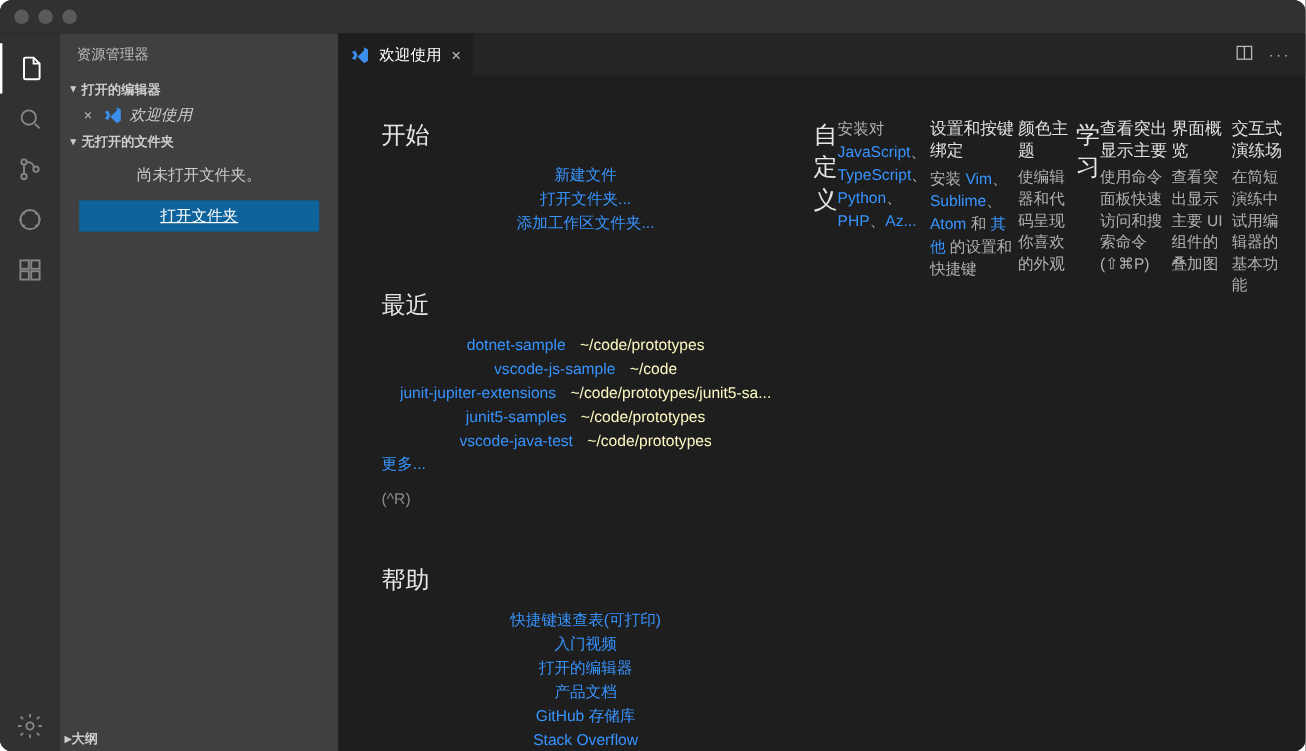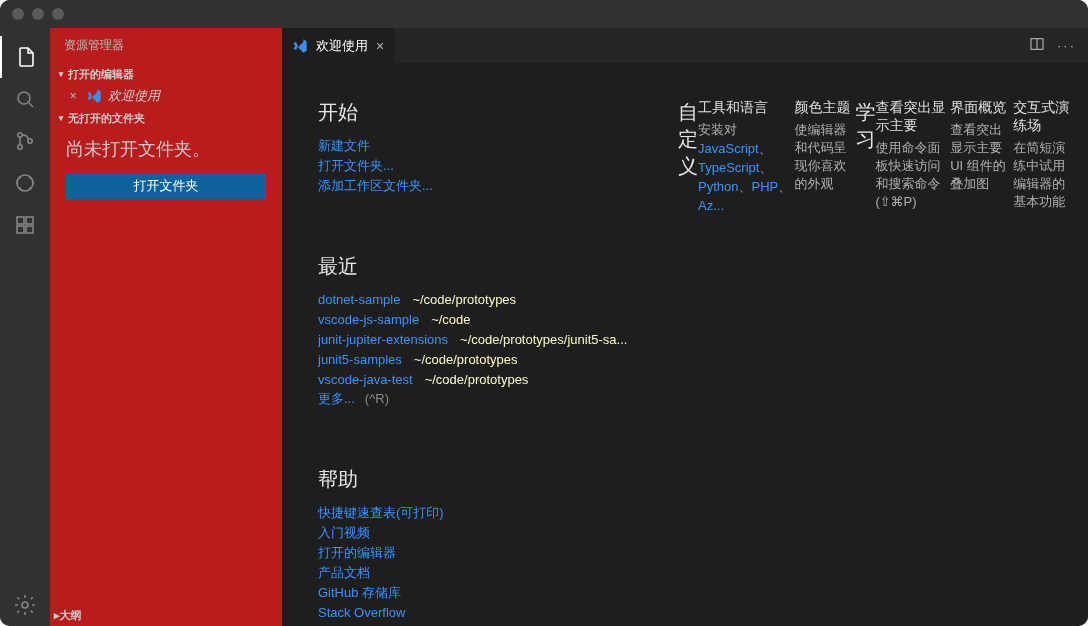--- a/index.html
+++ b/index.html
@@ -44,21 +44,21 @@
   .act-icon {
     width: 50px; height: 42px;
     display: flex; align-items: center; justify-content: center;
     color: #858585;
   }
   .act-icon.active { color: #ffffff; border-left: 2px solid #fff; }
   .act-icon svg { width: 24px; height: 24px; stroke: currentColor; fill: none; stroke-width: 1.6; }
 
   .sidebar {
     width: 232px;
-    background: #b91c1c;
+    background: #404040;
     display: flex;
     flex-direction: column;
     color: #bbbbbb;
   }
   .sidebar-title {
     height: 35px;
     padding: 0 14px;
     font-size: 12px;
     display: flex; align-items: center;
     color: #bbbbbb;
@@ -82,29 +82,30 @@
     padding-left: 16px;
     gap: 6px;
     font-style: italic;
     color: #cccccc;
   }
   .close-x { color: #bbbbbb; font-size: 12px; width: 14px; text-align: center; }
   .vscode-mini {
     width: 16px; height: 16px; display:inline-flex; align-items:center; justify-content:center;
   }
   .vscode-mini svg { width:16px; height:16px; }
-  .sidebar-msg { padding: 8px 16px; font-size: 18px; color: #cccccc; }
+  .sidebar-msg { padding: 8px 16px; font-size: 13px; color: #cccccc; text-align: center; }
   .open-folder-btn {
     margin: 4px 16px;
     background: #0e639c;
     color: #ffffff;
     height: 26px;
     display: flex; align-items: center; justify-content: center;
     font-size: 13px;
     cursor: pointer;
+    text-decoration: underline;
   }
   .sidebar-bottom {
     margin-top: auto;
     display: flex; align-items: center;
     height: 22px;
     padding: 0 4px;
     font-size: 11px;
     font-weight: 600;
     color: #cccccc;
     cursor: pointer;
@@ -143,25 +144,25 @@
     gap: 20px;
   }
   .col-left { width: 340px; display: flex; flex-direction: column; }
   .col-right { flex: 1; display: flex; flex-direction: row; min-width:0; }
   h2.section {
     font-weight: 300;
     font-size: 20px;
     color: #e6e6e6;
     margin-bottom: 10px;
   }
-  .links { display: flex; flex-direction: column; gap: 1px; }
+  .links { display: flex; flex-direction: column; gap: 1px; align-items: center; }
   .link { color: #3794ff; font-size: 13px; line-height: 19px; cursor: pointer; }
   .recent-row { display: flex; gap: 12px; line-height: 19px; font-size: 13px; white-space: nowrap; overflow:hidden; }
   .recent-row .path { color: #fef9c3; overflow:hidden; text-overflow: ellipsis; }
-  .more-row { display:flex; gap:10px; line-height:19px; font-size:13px; }
+  .more-row { display:flex; gap:10px; line-height:19px; font-size:13px;flex-direction:column; }
   .more-row .kbd { color: #8a8a8a; }
 
   .sub { margin-bottom: 28px; }
   .sub-title { color: #e0e0e0; font-size: 14px; font-weight: 400; margin-bottom: 4px; }
   .sub-desc { color: #b0b0b0; font-size: 13px; line-height: 18px; }
   .sub-desc .link { display: inline; }
   .dim { color: #b0b0b0; }
 
   .gap-lg { height: 58px; }
 </style>
@@ -326,24 +327,27 @@
               <span class="link">GitHub 存储库</span>
               <span class="link">Stack Overflow</span>
             </div>
         </div>
 
         <div class="col-right">
           <h2 class="section">自定义</h2>
           <div style="height:18px;"></div>
 
           <div class="sub">
-            <div class="sub-title">工具和语言</div>
             <div class="sub-desc" id="tools-desc">安装对 <span class="link">JavaScript</span><span class="dim">、</span><span class="link">TypeScript</span><span class="dim">、</span><span class="link">Python</span><span class="dim">、</span><span class="link">PHP</span><span class="dim">、</span><span class="link">Az...</span></div>
           </div>
 
+          <div class="sub">
+            <div class="sub-title">设置和按键绑定</div>
+            <div class="sub-desc" id="keymaps-desc">安装 <span class="link">Vim</span><span class="dim">、</span><span class="link">Sublime</span><span class="dim">、</span><span class="link">Atom</span> 和 <span class="link">其他</span> 的设置和快捷键</div>
+          </div>
 
           <div class="sub">
             <div class="sub-title">颜色主题</div>
             <div class="sub-desc">使编辑器和代码呈现你喜欢的外观</div>
           </div>
 
           <h2 class="section">学习</h2>
           <div style="height:18px;"></div>
 
           <div class="sub">

